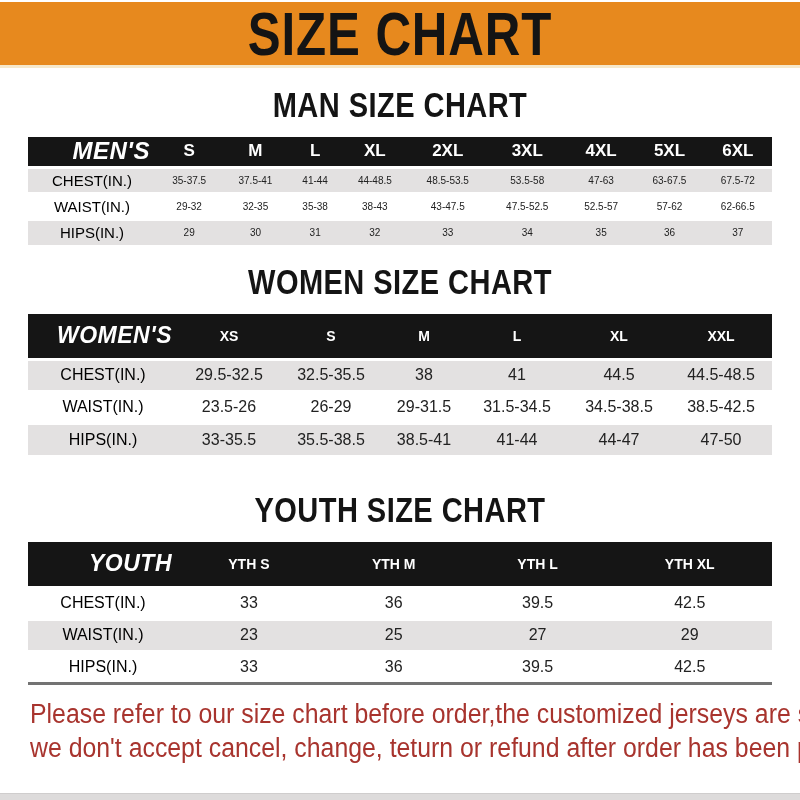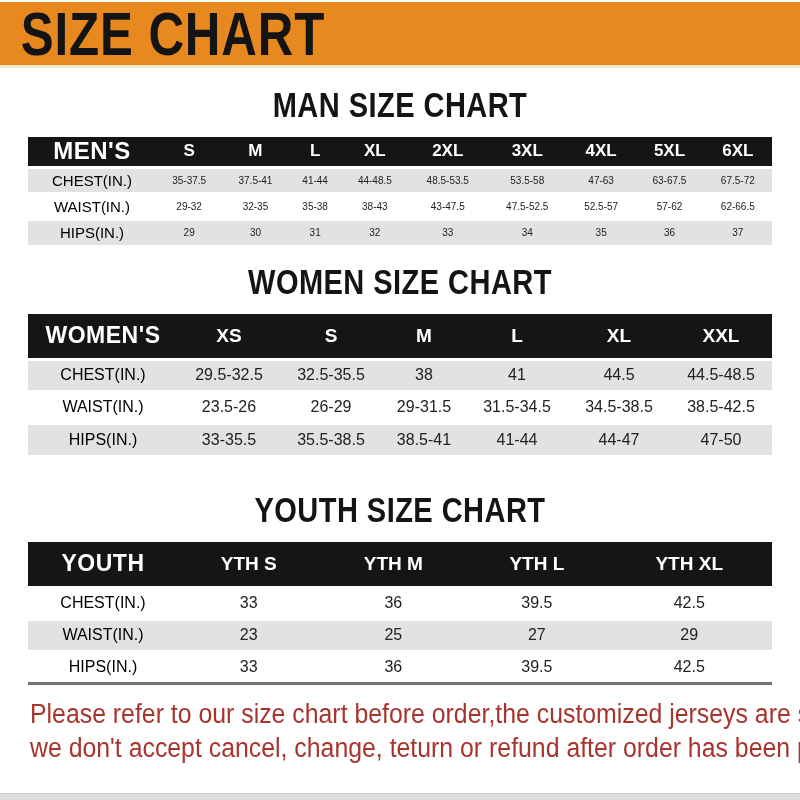--- a/index.html
+++ b/index.html
@@ -11,21 +11,21 @@
     position: relative;
     overflow: hidden;
   }
 
   
   .banner {
     margin-top: 2px;
     height: 66px;
     background: #E7891E;
     border-bottom: 3px solid #f6e8cb;
-    display: flex; align-items: center; 
+    display: flex; align-items: center; justify-content: center;
   }
   .banner h1 {
     margin: 0;
     font-size: 56px;
     font-weight: 700;
     color: #141414;
     letter-spacing: 1px;
     transform: scale(0.88, 1.10);
     white-space: nowrap;
   }
@@ -54,41 +54,42 @@
   }
   .size-table thead th {
     background: #151515;
     color: #ffffff;
     font-weight: 700;
     text-align: center;
     white-space: nowrap;
     padding: 0 6px;
   }
   .size-table thead th.corner {
-    text-align: center;
+    text-align: right;
     letter-spacing: 0.5px;
+    font-style: italic;
   }
   .size-table tbody td {
     text-align: center;
     color: #222222;
     border-top: 3px solid #ffffff;
     white-space: nowrap;
     padding: 0 4px;
   }
   .size-table tbody tr.gray td { background: #e3e1e1; }
   .size-table tbody td.rowlabel { color: #000000; }
 
   
   .men thead th { height: 30px; font-size: 17px; }
   .men thead th.corner { font-size: 24px; width: 128px; }
   .men tbody td { height: 26px; font-size: 10px; }
   .men tbody td.rowlabel { font-size: 15px; }
 
   
-  .women thead th, .youth thead th { height: 45px; font-size: 19px; }
+  .women thead th, .youth thead th { height: 45px; font-size: 14px; }
   .women thead th.corner, .youth thead th.corner { font-size: 23px; width: 150px; }
   .women tbody td, .youth tbody td { height: 32px; font-size: 16px; }
   .women tbody td.rowlabel, .youth tbody td.rowlabel { font-size: 16px; }
   .youth { border-bottom: 3px solid #737373; }
 
   
   .footer-note {
     margin: 12px 0 0 30px;
     color: #A8342E;
     font-size: 27px;

